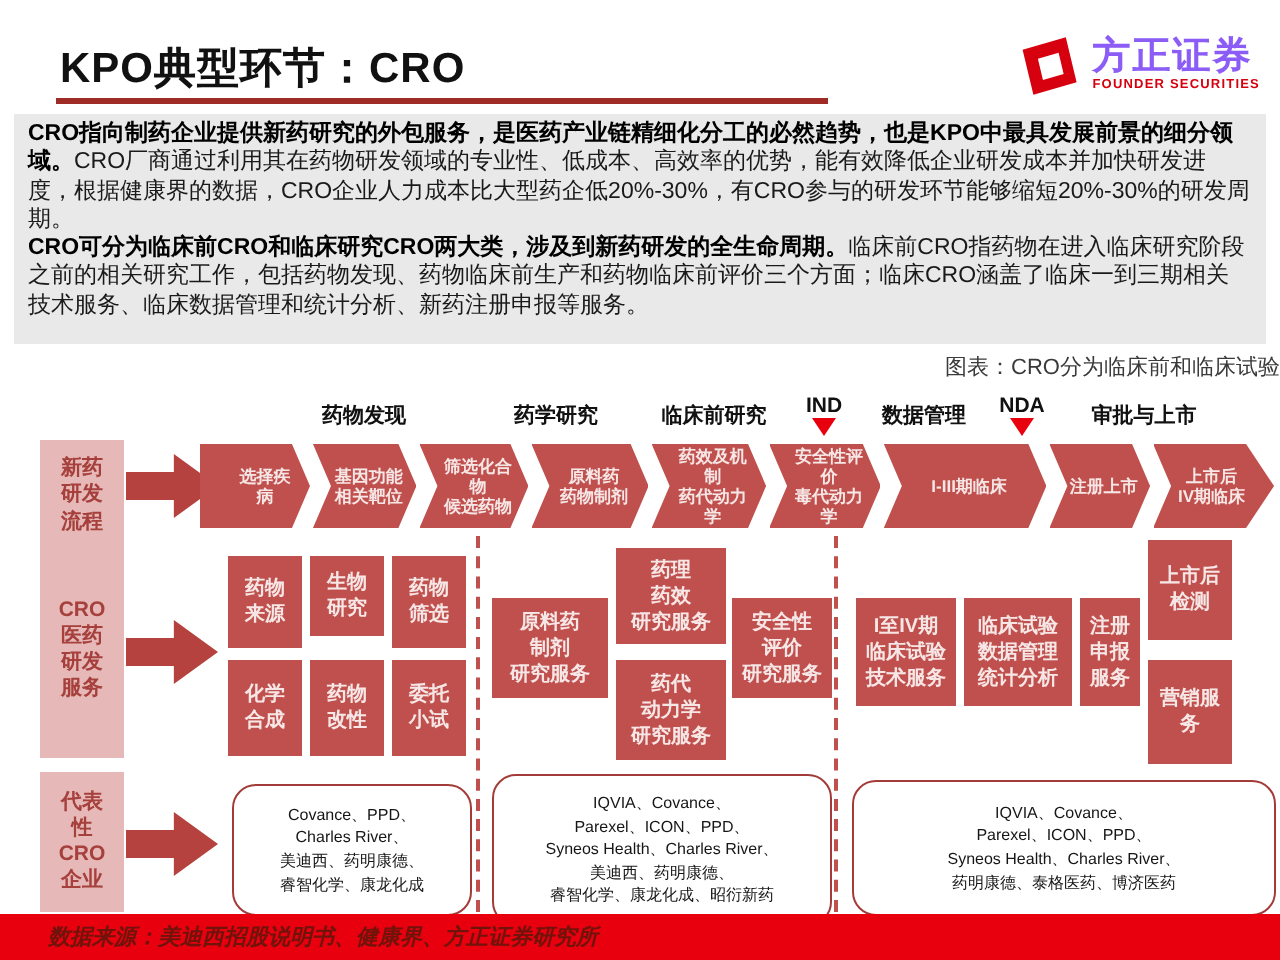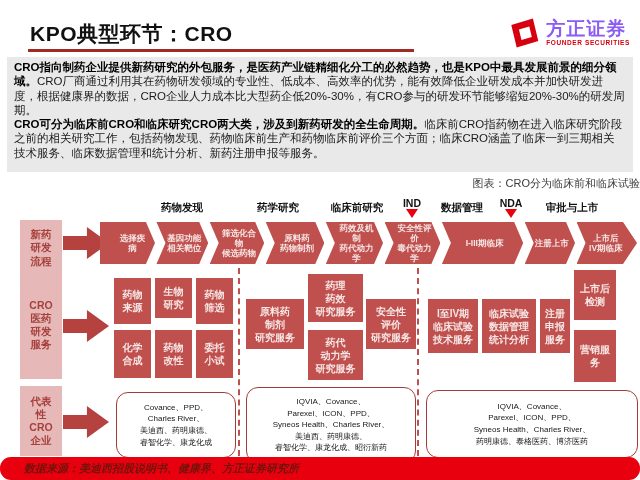--- a/index.html
+++ b/index.html
@@ -44,21 +44,21 @@
     justify-content:center; line-height:1.25; }
   .arrow { position:absolute; left:63px; width:46px; height:32px; background:#b5423f;
     clip-path:polygon(0 28%, 52% 28%, 52% 0, 100% 50%, 52% 100%, 52% 72%, 0 72%); }
   .divider { position:absolute; top:268px; height:188px; width:0; border-left:2px dashed #c0504d; }
   .sbox { position:absolute; background:#c0504d; color:#f6e6e5; font-size:10px; font-weight:bold;
     display:flex; align-items:center; justify-content:center; text-align:center; line-height:1.3; }
   .cbox { position:absolute; border:1.5px solid #a33c39; border-radius:12px; background:#fff;
     color:#161616; font-size:8px; line-height:1.45; display:flex; align-items:center;
     justify-content:center; text-align:center; padding:2px 4px; }
   .source-band { position:absolute; left:0; top:457px; width:640px; height:23px;
-    background:#e8000f; display:flex; align-items:center;border-radius:11px; }
+    background:#e8000f; display:flex; align-items:center; }
   .source-text { margin-left:24px; font-size:11px; font-style:italic; font-weight:bold; color:#70130b; }
 </style>
 </head>
 <body>
 
 <div class="page">
 
   <div class="title">KPO典型环节：CRO</div>
   <div class="title-rule"></div>
 

